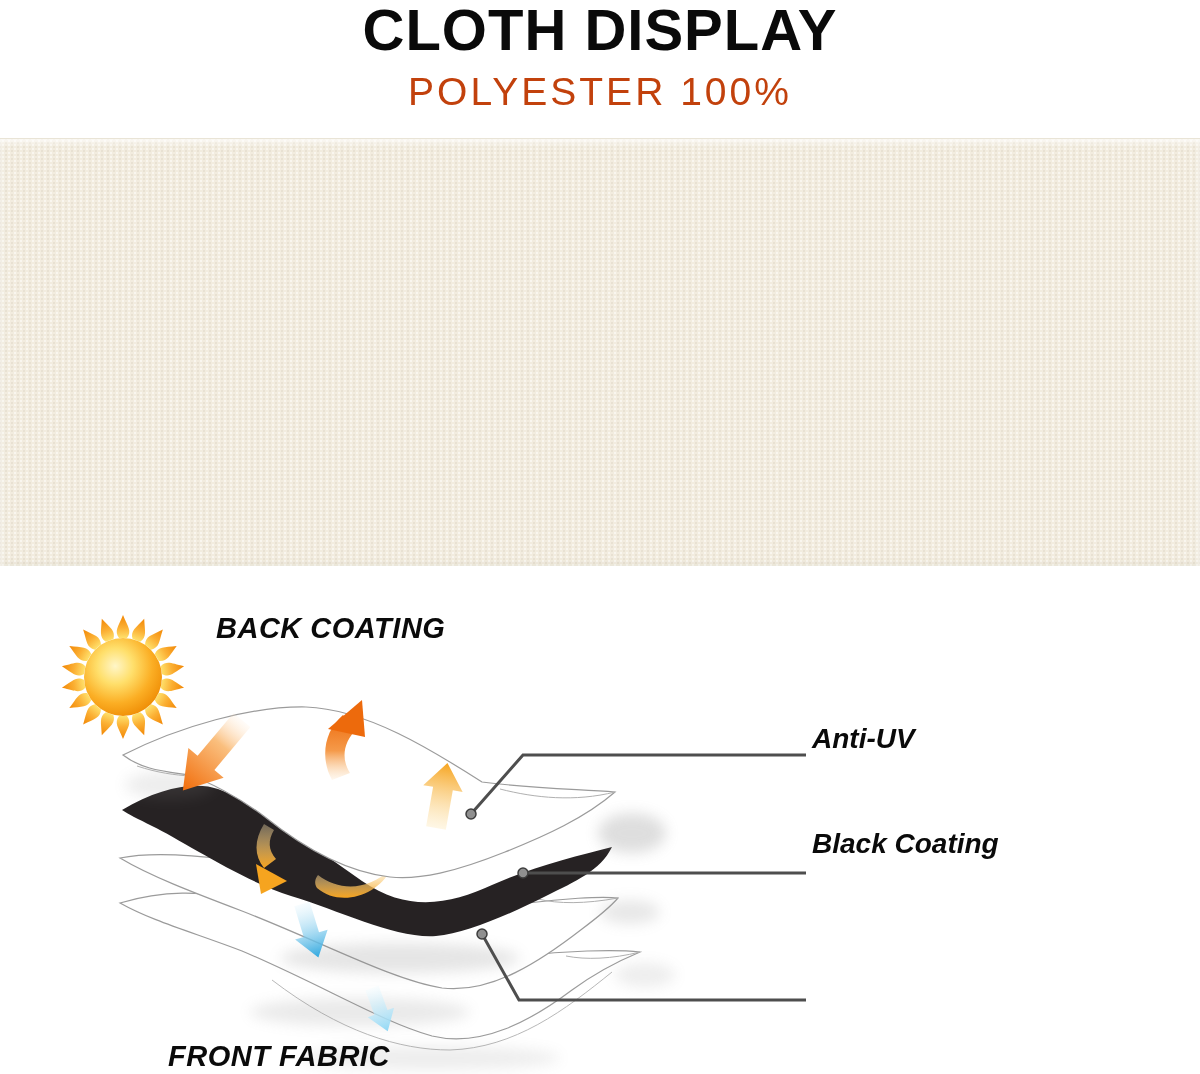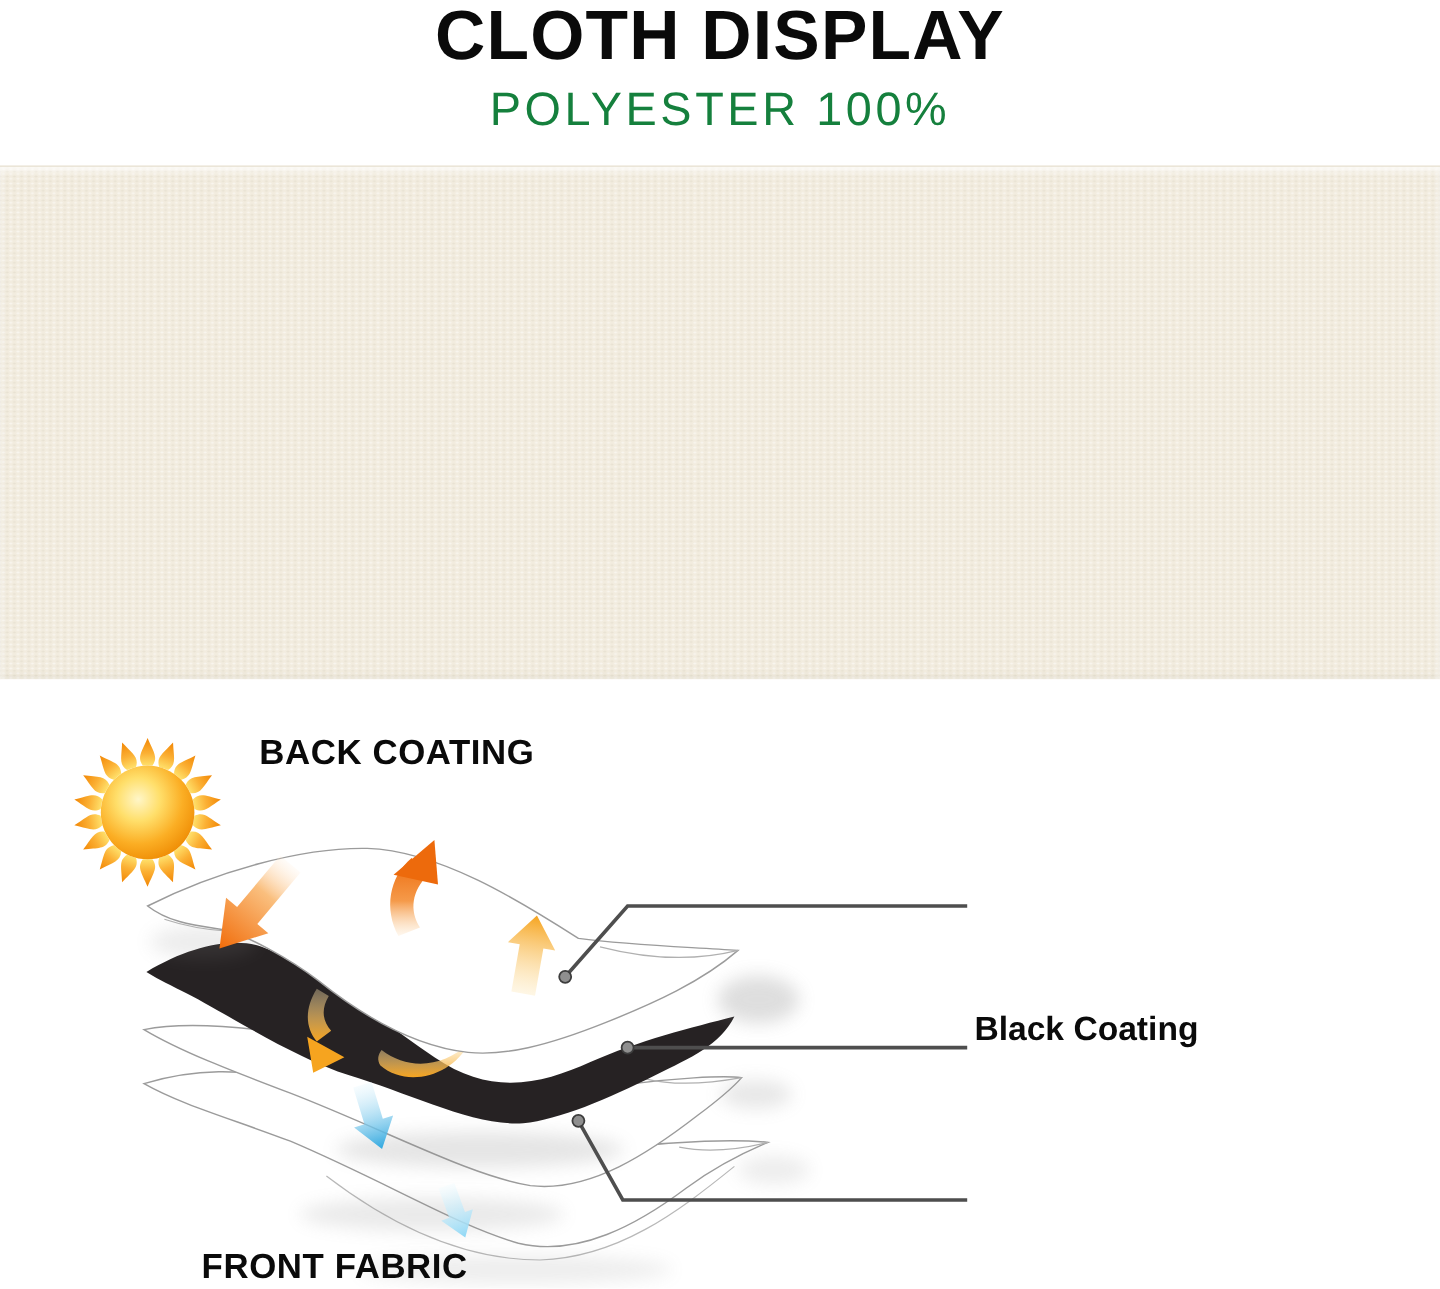--- a/index.html
+++ b/index.html
@@ -9,47 +9,47 @@
     position:relative;overflow:hidden;
   }
   .page{position:absolute;inset:0;border-radius:18px;}
   header{position:absolute;top:0;left:0;width:1200px;text-align:center;}
   h1.title{
     margin:0;padding-top:1px;line-height:58px;
     font-size:58px;font-weight:bold;letter-spacing:1px;color:#0a0a0a;
   }
   .subtitle{
     margin-top:13px;font-size:39px;font-weight:400;
-    letter-spacing:3px;color:#15803d;line-height:40px;
+    letter-spacing:3px;color:#c2410c;line-height:40px;
   }
   .swatch{
     position:absolute;left:0;top:138px;width:1200px;height:427px;
     background-color:#f2ecdf;
     background-image:
       radial-gradient(rgba(255,255,255,0.5) 1px, transparent 1.4px),
       radial-gradient(rgba(198,188,166,0.22) 1px, transparent 1.4px);
     background-size:6px 4px,6px 4px;
     background-position:0 0,3px 2px;
     border-top:1px solid #e9e4d6;
     box-shadow:inset 0 3px 6px rgba(255,255,255,0.85), inset 0 -3px 6px rgba(120,110,90,0.08);
   }
-  .diagram{position:absolute;left:0;top:580px;width:1048px;height:494px;}
+  .diagram{position:absolute;left:0;top:580px;width:1048px;height:494px;font-style:italic;}
   .diagram svg{position:absolute;left:0;top:0;}
   .lbl{
     position:absolute;font-weight:bold;color:#0a0a0a;
     font-size:29px;letter-spacing:0.5px;white-space:nowrap;
   }
   .lbl.back{left:216px;top:32px;}
   .lbl.front{left:168px;top:460px;text-align:center;}
   .callout{
     position:absolute;left:812px;font-weight:bold;color:#0a0a0a;
     font-size:28px;line-height:31px;white-space:nowrap;letter-spacing:0px;
   }
   .callout.c1{top:143px;}
-  .callout.c2{top:262px;text-align:center;}
+  .callout.c2{top:248px;text-align:center;}
   .callout.c3{top:384px;}
 </style>
 </head>
 <body>
 
 <div class="page">
 
   <header>
     <h1 class="title">CLOTH DISPLAY</h1>
     <div class="subtitle">POLYESTER 100%</div>
@@ -173,19 +173,20 @@
         <circle cx="471" cy="234" r="5"></circle>
         <circle cx="523" cy="293" r="5"></circle>
         <circle cx="482" cy="354" r="5"></circle>
       </g>
     </svg>
 
     <div class="lbl back">BACK COATING</div>
     <div class="lbl front">FRONT FABRIC</div>
 
     <div class="callout c1">
+      <div>Anti-UV</div>
     </div>
     <div class="callout c2">
       <div>Black Coating</div>
     </div>
 
   </section>
 </div>
 
 </body></html>

